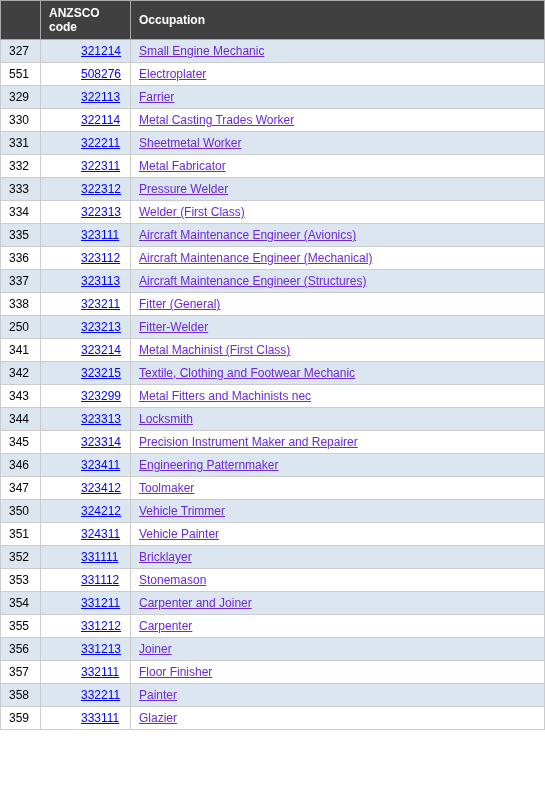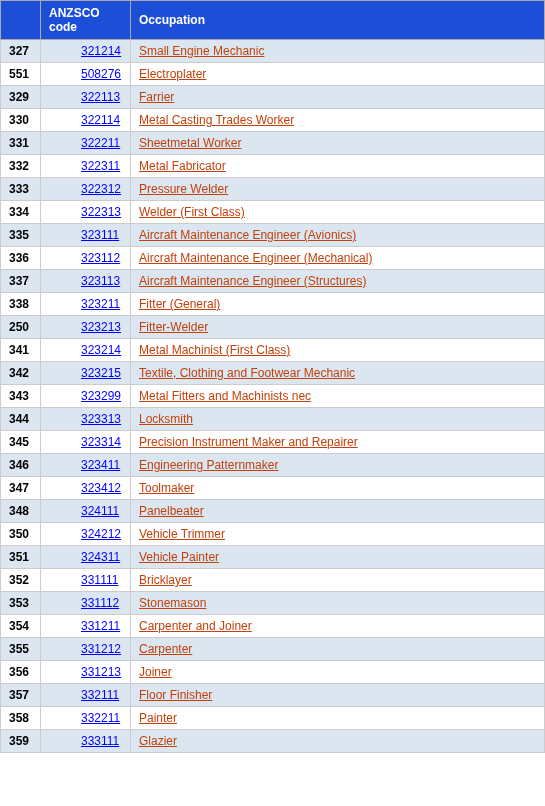--- a/index.html
+++ b/index.html
@@ -11,21 +11,21 @@
       font-family: Arial, sans-serif;
       font-size: 12px;
       background: #fff;
       width: 545px;
     }
     table {
       width: 100%;
       border-collapse: collapse;
     }
     thead tr {
-      background-color: #1d4ed8;
+      background-color: #404040;
       color: #fff;
     }
     thead th {
       padding: 5px 8px;
       text-align: left;
       font-weight: bold;
       font-size: 12px;
       border: 1px solid #aaa;
     }
     tbody tr {
@@ -37,33 +37,33 @@
     tbody tr:nth-child(even) {
       background-color: #ffffff;
     }
     tbody td {
       padding: 4px 8px;
       border: 1px solid #ccc;
       font-size: 12px;
       white-space: nowrap;
     }
     tbody td:first-child {
-      font-weight: bold;
+      font-weight: normal;
       color: #000;
       width: 40px;
       text-align: left;
     }
     tbody td:nth-child(2) {
       width: 90px;
       color: #00f;
       text-decoration: underline;
       padding-left: 40px;
     }
     tbody td:nth-child(3) {
-      color: #c2410c;
+      color: #6d28d9;
       text-decoration: underline;
     }
     thead th:first-child {
       width: 40px;
     }
     thead th:nth-child(2) {
       width: 90px;
     }
   </style>
 </head>
@@ -172,25 +172,20 @@
         <td>346</td>
         <td>323411</td>
         <td>Engineering Patternmaker</td>
       </tr>
       <tr>
         <td>347</td>
         <td>323412</td>
         <td>Toolmaker</td>
       </tr>
       <tr>
-        <td>348</td>
-        <td>324111</td>
-        <td>Panelbeater</td>
-      </tr>
-      <tr>
         <td>350</td>
         <td>324212</td>
         <td>Vehicle Trimmer</td>
       </tr>
       <tr>
         <td>351</td>
         <td>324311</td>
         <td>Vehicle Painter</td>
       </tr>
       <tr>

